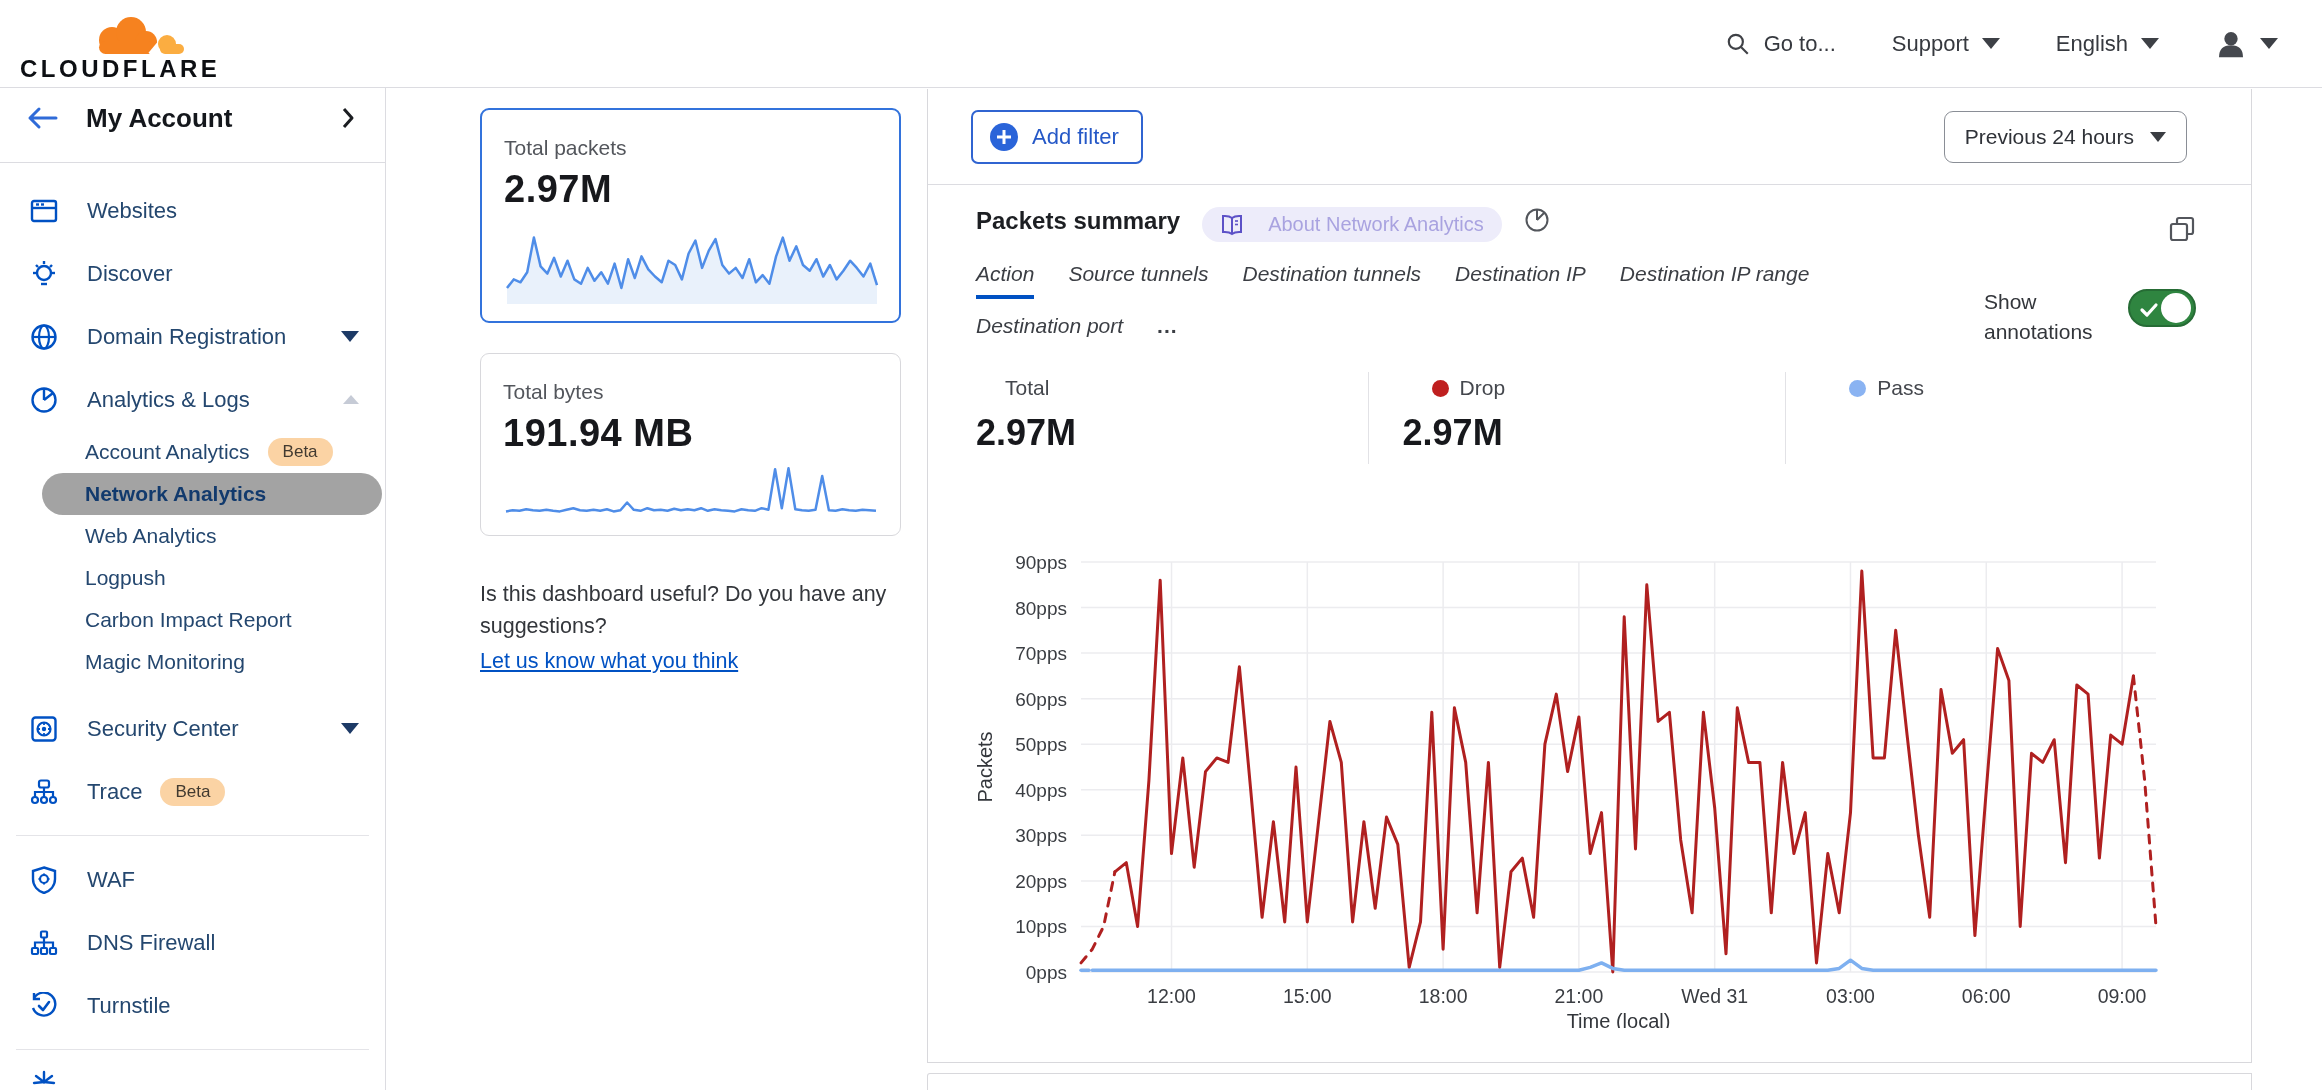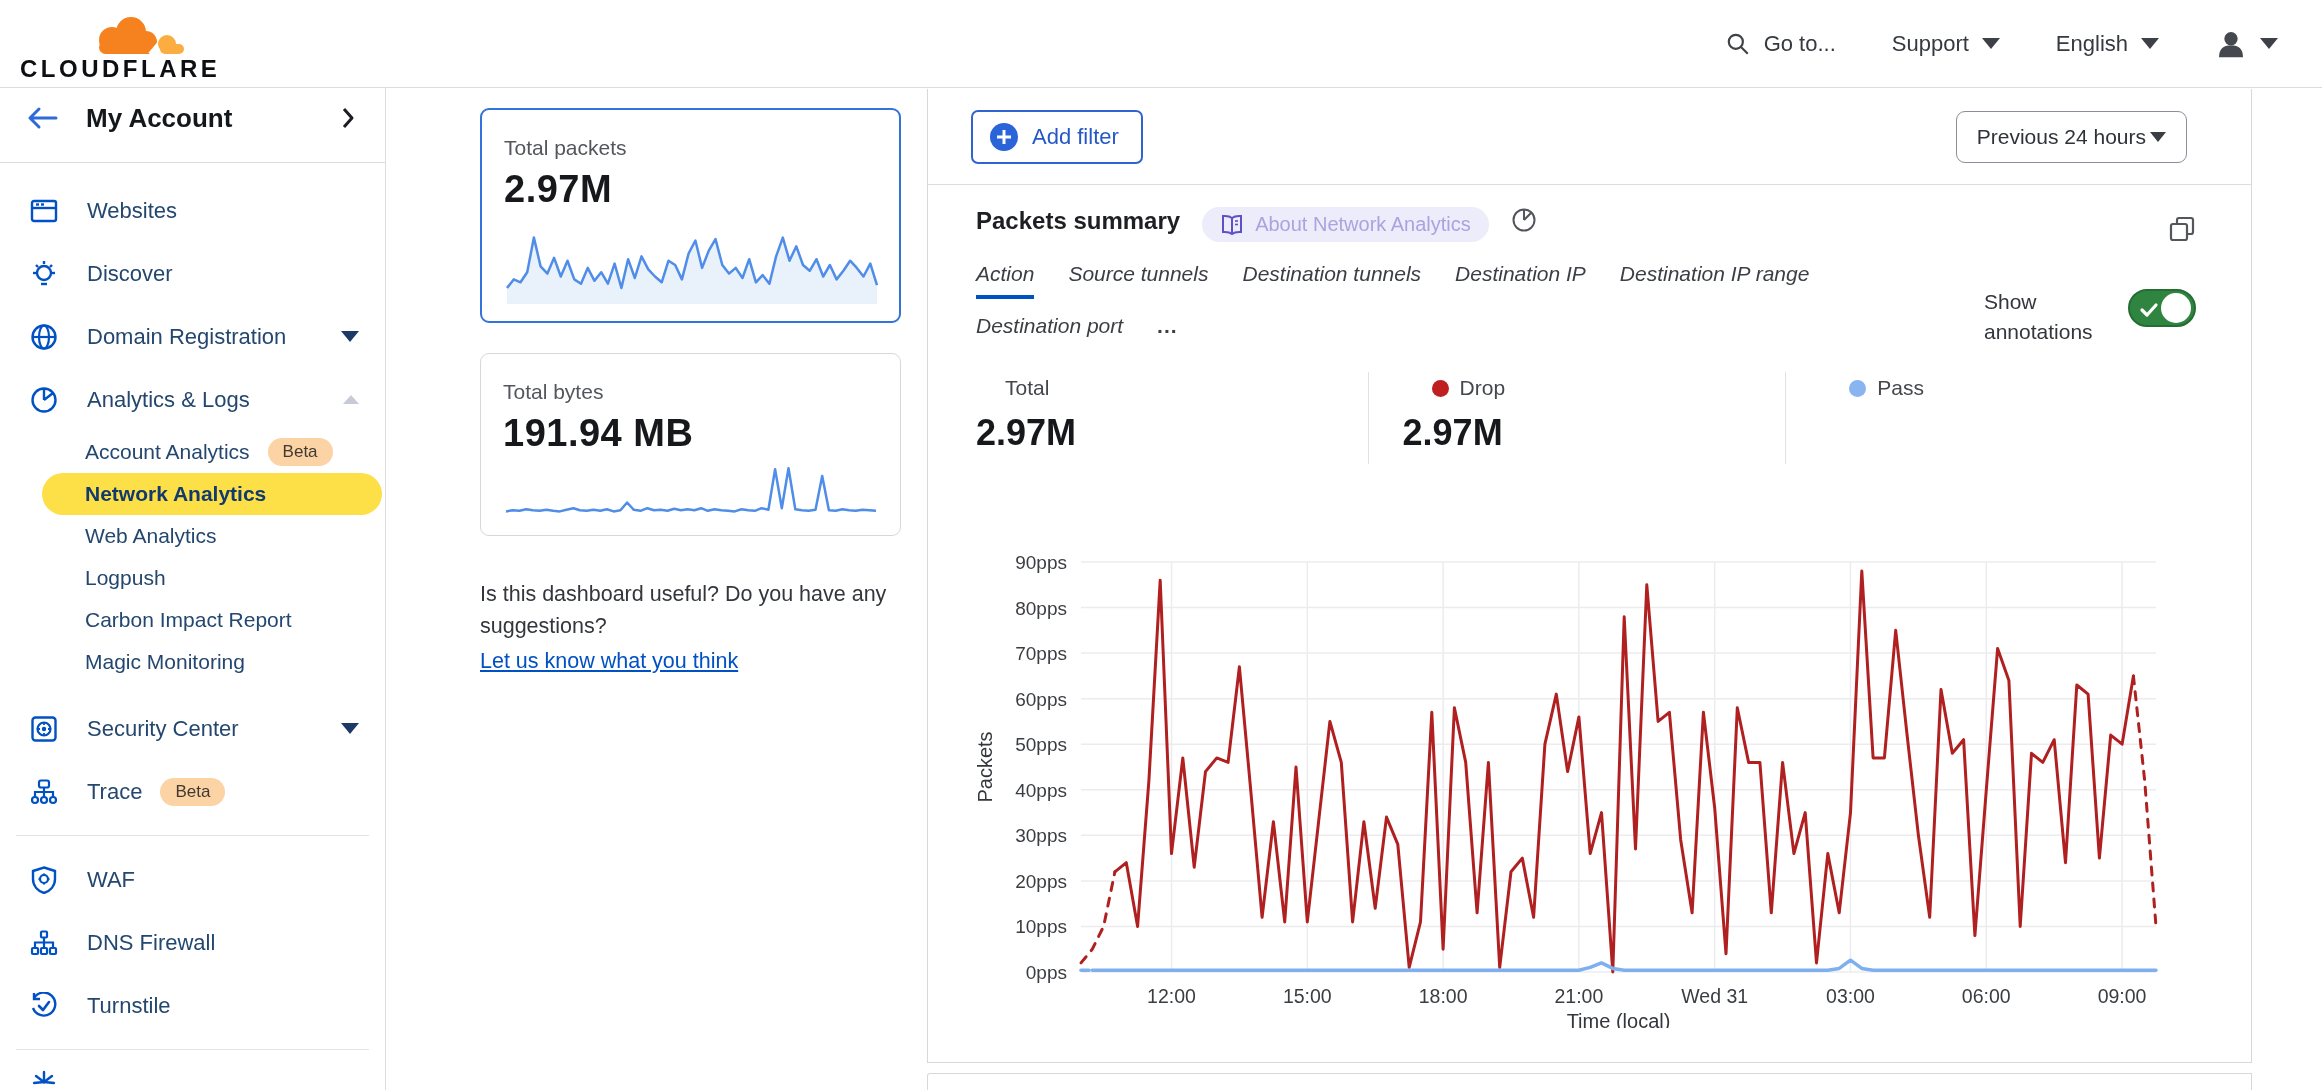--- a/index.html
+++ b/index.html
@@ -21,21 +21,21 @@
   .account-row { height:89px; border-bottom:1px solid #dcdce1; display:flex; align-items:center; padding:0 30px 0 26px; }
   .account-title { font-size:26px; font-weight:700; color:#14171c; margin-left:28px; }
   .chev-right { margin-left:auto; }
   .nav { padding-top:16px; }
   .nav-item { height:63px; display:flex; align-items:center; padding:0 26px 0 28px; font-size:22px; color:#24476f; cursor:pointer; }
   .nicon { width:32px; display:flex; justify-content:center; }
   .nlabel { margin-left:27px; }
   .nav-caret { margin-left:auto; width:0; height:0; border-left:9px solid transparent; border-right:9px solid transparent; border-top:11px solid #1d3a66; }
   .nav-caret-up { margin-left:auto; width:0; height:0; border-left:8px solid transparent; border-right:8px solid transparent; border-bottom:9px solid #c6cbd6; }
   .sub-item { height:42px; display:flex; align-items:center; padding-left:85px; font-size:21px; color:#24476f; cursor:pointer; }
-  .sub-item.selected { background:#fde047; border-radius:22px; margin-left:42px; margin-right:3px; padding-left:43px; font-weight:700; color:#123a6d; }
+  .sub-item.selected { background:#a3a3a3; border-radius:22px; margin-left:42px; margin-right:3px; padding-left:43px; font-weight:700; color:#123a6d; }
   .beta { margin-left:18px; background:#fbd3a4; color:#423a30; font-size:17px; padding:4px 15px; border-radius:15px; font-weight:400; }
   .sep { border:none; border-top:1px solid #e4e4e8; margin:12px 16px; }
   .mt14 { margin-top:14px; }
 
   
   .mid { position:absolute; left:480px; top:108px; width:421px; }
   .metric-card { border:1px solid #d8d8dc; border-radius:9px; background:#fff; padding:26px 20px 10px 22px; }
   .metric-card.selected { border:2.5px solid #3373dc; }
   .metric-label { font-size:21px; color:#53565c; }
   .metric-value { font-size:38px; font-weight:700; color:#17181c; margin-top:8px; letter-spacing:0.5px; }
@@ -44,28 +44,28 @@
   .feedback { margin-top:42px; font-size:21.5px; color:#33363b; line-height:1.5; width:420px; }
   .feedback a { display:inline-block; margin-top:2px; color:#0051c3; text-decoration:underline; cursor:pointer; }
 
   
   .main-card { position:absolute; left:927px; top:89px; width:1325px; height:974px; background:#fff;
                border:1px solid #d8d8dc; border-top:none; }
   .filter-row { height:96px; border-bottom:1px solid #dcdce1; display:flex; align-items:center;
                 justify-content:space-between; padding:0 64px 0 43px; }
   .add-filter { display:flex; align-items:center; gap:13px; border:2px solid #3064d1; border-radius:7px;
                 background:#fff; padding:10px 22px 10px 16px; font-size:22px; color:#2558c7; cursor:pointer; font-family:inherit; }
-  .time-range { display:flex; align-items:center; gap:4px; border:1px solid #8a8e96; border-radius:9px;
+  .time-range { display:flex; align-items:center; gap:16px; border:1px solid #8a8e96; border-radius:9px;
                 background:#fff; padding:13px 20px; font-size:21px; color:#2f3238; cursor:pointer; font-family:inherit; }
   .time-range .caret { border-top-color:#3a3d42; border-left-width:8px; border-right-width:8px; border-top-width:10px; }
 
   .panel-body { position:relative; padding:0 48px; }
   .title-row { display:flex; align-items:flex-start; gap:22px; margin-top:22px; }
   .panel-title { font-size:24px; font-weight:700; color:#1d1f23; }
-  .about-badge { display:flex; align-items:center; gap:11px; background:#edecfa; border-radius:18px;
+  .about-badge { display:flex; align-items:center; gap:24px; background:#edecfa; border-radius:18px;
                  padding:6px 18px; cursor:pointer; }
   .about-badge span { font-size:20px; color:#a9a3e0; }
   .copy-icon { position:absolute; right:55px; top:8px; cursor:pointer; }
 
   .tabs { margin-top:20px; width:945px; display:flex; flex-wrap:wrap; column-gap:34px; row-gap:24px;
           font-size:21px; color:#3b3e44; }
   .tab { position:relative; cursor:pointer; padding-bottom:4px;font-style:italic; }
   .tab.active::after { content:""; position:absolute; left:0; right:0; bottom:-9px; height:4px; background:#0051c3; }
   .tab-more { cursor:pointer; font-weight:700; letter-spacing:1px; color:#3b3e44; }
 

